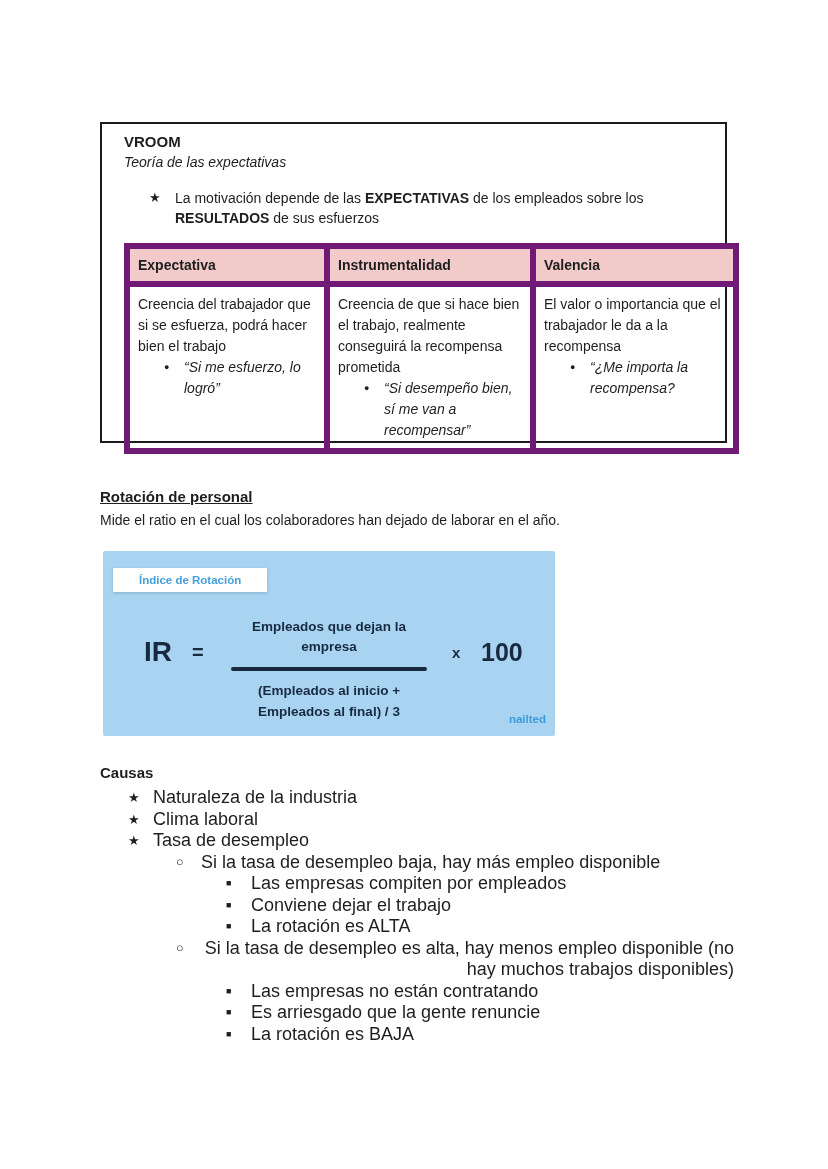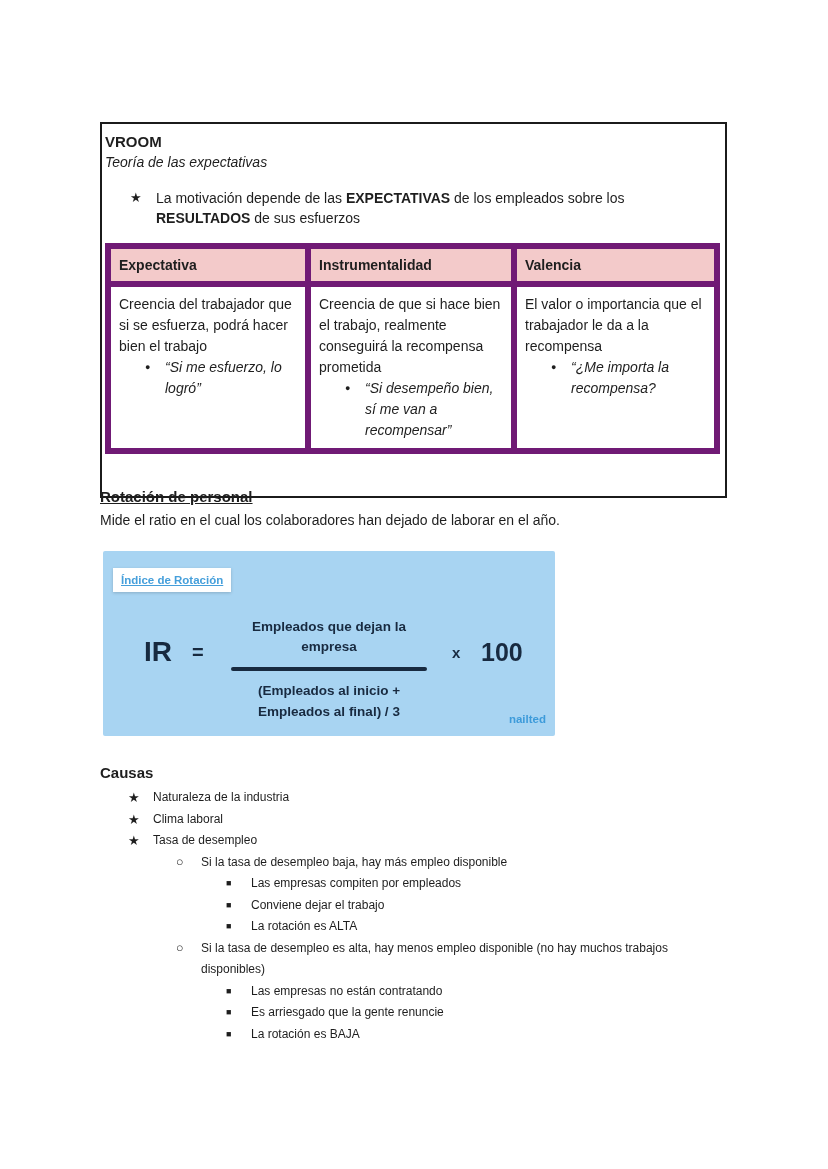--- a/index.html
+++ b/index.html
@@ -6,22 +6,22 @@
   html,body { background:#ffffff; }
   body {
     width:828px; height:1169px; position:relative;
     font-family:"Liberation Sans", sans-serif;
     color:#1e1e1e;
   }
   .page { position:absolute; inset:0; background:#ffffff; overflow:hidden; }
 
   
   .vroom-box {
-    position:absolute; left:100px; top:122px; width:627px; height:376px;
-    border:2px solid #1b1b1b; padding:8px 3px; background:#fff;
+    position:absolute; left:100px; top:122px; width:627px; height:321px;
+    border:2px solid #1b1b1b; padding:8px 22px; background:#fff;
   }
   .vroom-title { font-size:15px; font-weight:bold; line-height:19px; }
   .vroom-subtitle { font-size:14px; font-style:italic; line-height:19px; margin-top:2px; }
   .star-li { display:flex; align-items:flex-start; margin-top:16px; }
   .star-li .bullet-star { flex:none; width:26px; margin-left:25px; font-size:13px; line-height:20px; }
   .star-li .li-text { width:492px; font-size:14px; line-height:20px; }
 
   table.vroom-table { border-collapse:collapse; table-layout:fixed; width:609px; margin-top:15px; }
   .vroom-table th, .vroom-table td { border:6px solid #701a75; }
   .vroom-table th {
@@ -43,40 +43,39 @@
 
   
   .formula-card {
     position:absolute; left:103px; top:551px; width:452px; height:185px;
     background:#a8d4f2; border-radius:2px; color:#182a40;
   }
   .card-pill {
     position:absolute; left:10px; top:17px;
     background:#ffffff; color:#459fdb;
     font-size:11.5px; font-weight:bold;
-    padding:6px 8px; border-radius:0;
+    padding:6px 26px; border-radius:0;
     box-shadow:0 1px 3px rgba(0,0,0,0.18);
-    text-decoration:underline;
   }
   .f-ir { position:absolute; left:41px; top:85px; font-size:28px; font-weight:bold; }
   .f-eq { position:absolute; left:89px; top:90px; font-size:20px; font-weight:bold; }
   .f-frac { position:absolute; left:125px; top:66px; width:202px; text-align:center; }
   .f-num { font-size:13.5px; font-weight:bold; line-height:20px; }
   .f-bar { width:196px; height:3.5px; background:#182a40; border-radius:2px; margin:10px auto 9px auto; }
   .f-den { font-size:13.5px; font-weight:bold; line-height:21px; }
   .f-times { position:absolute; left:349px; top:93px; font-size:15px; font-weight:bold; }
   .f-mult { position:absolute; left:378px; top:87px; font-size:25px; font-weight:bold; }
   .f-watermark { position:absolute; right:9px; bottom:11px; font-size:11.5px; font-weight:bold; color:#3d9bda;text-align:center; }
 
   
   .causas { position:absolute; left:100px; top:763px; width:634px; }
   .causas-heading { font-size:15px; font-weight:bold; line-height:19px; margin-bottom:5px; }
   .li { display:flex; align-items:flex-start; }
   .li .b { flex:none; line-height:21.5px; text-align:left; }
-  .li .t { font-size:12px; line-height:21.5px; }
+  .li .t { font-size:18px; line-height:21.5px;text-align:right; }
   .lvl1 { padding-left:28px; } .lvl1 .b { width:25px; font-size:13px; }
   .lvl2 { padding-left:76px; } .lvl2 .b { width:25px; font-size:12.5px; }
   .lvl3 { padding-left:126px; } .lvl3 .b { width:25px; font-size:9px; }
 </style>
 </head>
 <body>
 
 <div class="page">
 
   <section class="vroom-box">

